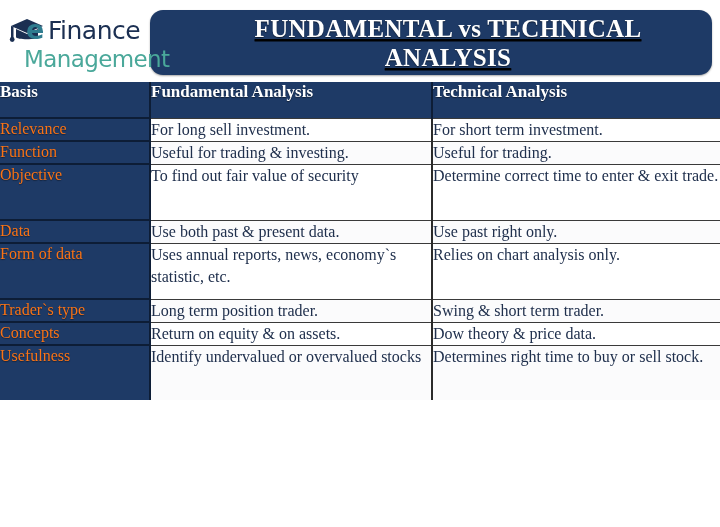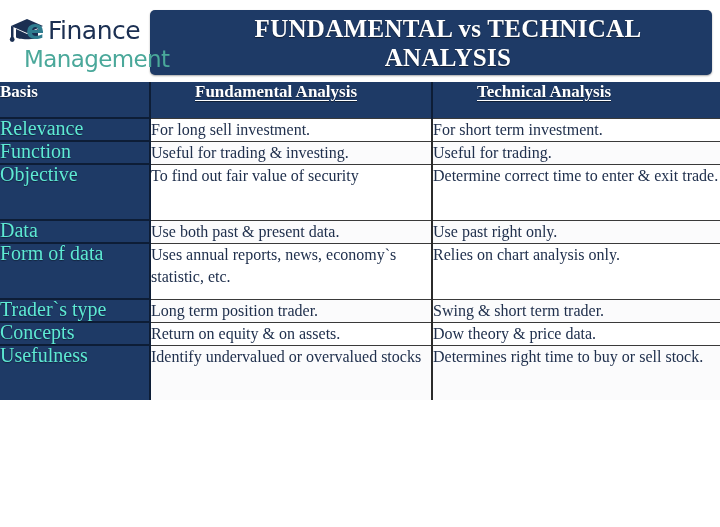--- a/index.html
+++ b/index.html
@@ -78,28 +78,29 @@
     line-height: 26px;
   }
 
   .title-bar {
     position: absolute;
     left: 150px;
     top: 10px;
     width: 562px;
     height: 65px;
     background: #1e3a66;
-    border-radius: 5px;
+    border-radius: 13px;
     box-shadow: 0 1px 2px rgba(0,0,0,0.35);
     display: flex;
     align-items: center;
     justify-content: center;
     text-align: center;
     box-sizing: border-box;
     padding: 0 26px 0 60px;
+    text-decoration: underline;
   }
   .title-text {
     color: #ffffff;
     font-family: "Liberation Serif", "DejaVu Serif", serif;
     font-weight: 700;
     font-size: 25px;
     line-height: 29px;
     letter-spacing: 0.3px;
     text-shadow: 0 1px 1px rgba(0,0,0,0.5);
   }
@@ -130,27 +131,27 @@
     font-size: 17px;
     line-height: 20px;
     height: 36px;
     box-sizing: border-box;
     padding: 8px 0 0 16px;
     text-align: left;
     border-right: 2px solid #0d1d36;
     text-shadow: 0 1px 1px rgba(0,0,0,0.45);
   }
   .hdr-cell.last { border-right: none; }
-  .hdr-cell .uline { text-decoration: underline; text-underline-offset: 3px; padding-left: 44px; }
+  .hdr-cell .uline { text-underline-offset: 3px; }
 
   
   .basis-cell {
     background: #1e3a66;
-    color: #5eead4;
-    font-size: 20px;
+    color: #f97316;
+    font-size: 16px;
     line-height: 19px;
     padding: 9px 0 9px 16px;
     border-top: 2px solid #0d1d36;
     border-right: 2px solid #0d1d36;
     text-shadow: 0 1px 1px rgba(0,0,0,0.4);
   }
 
   
   .val-cell {
     background: #ffffff;

